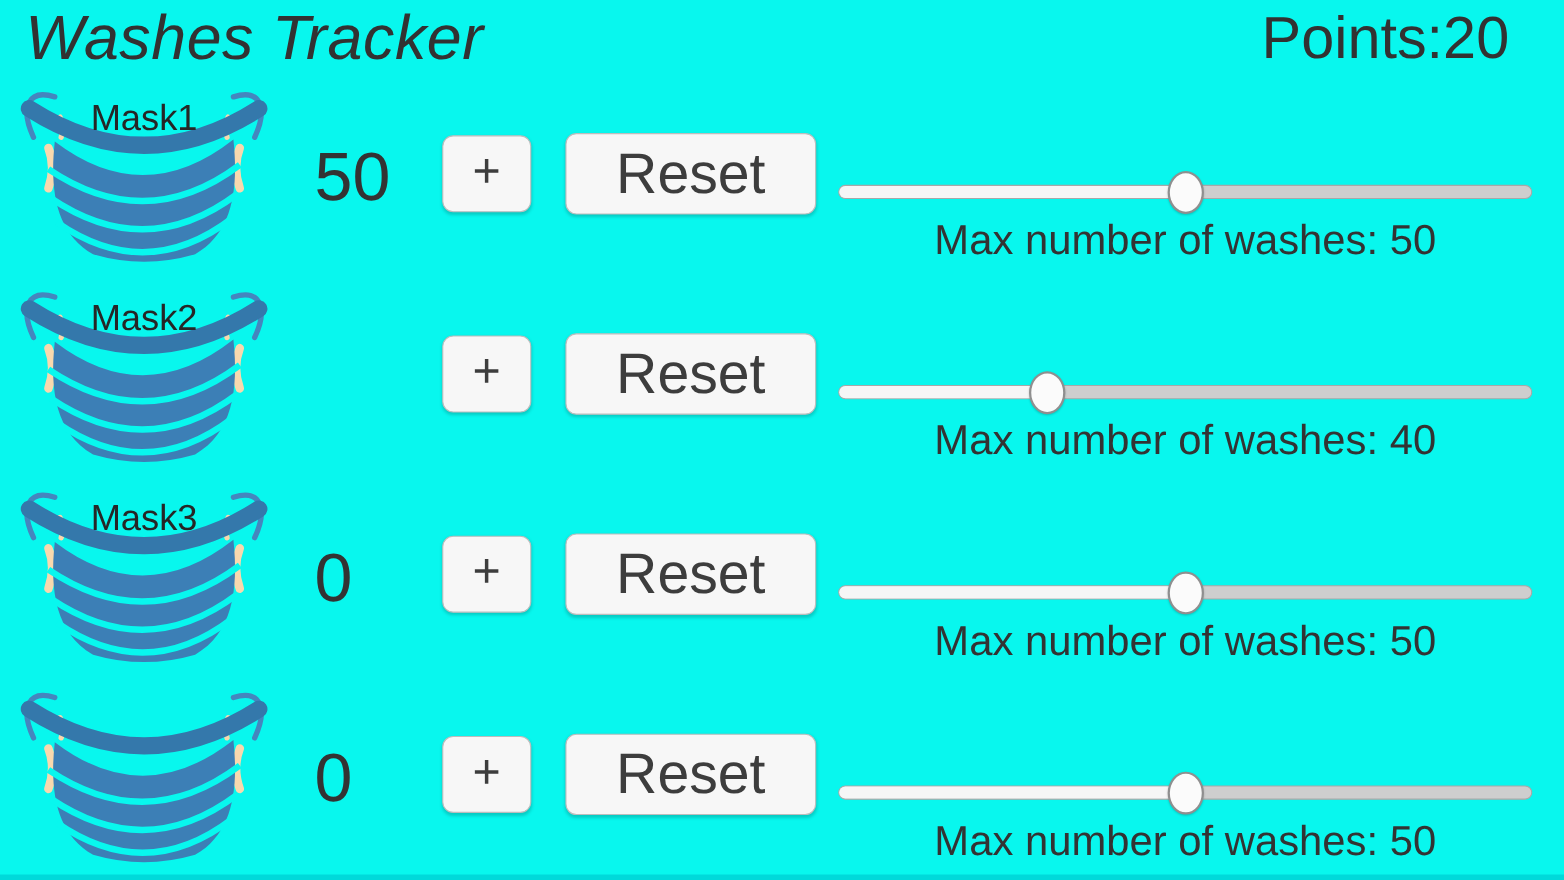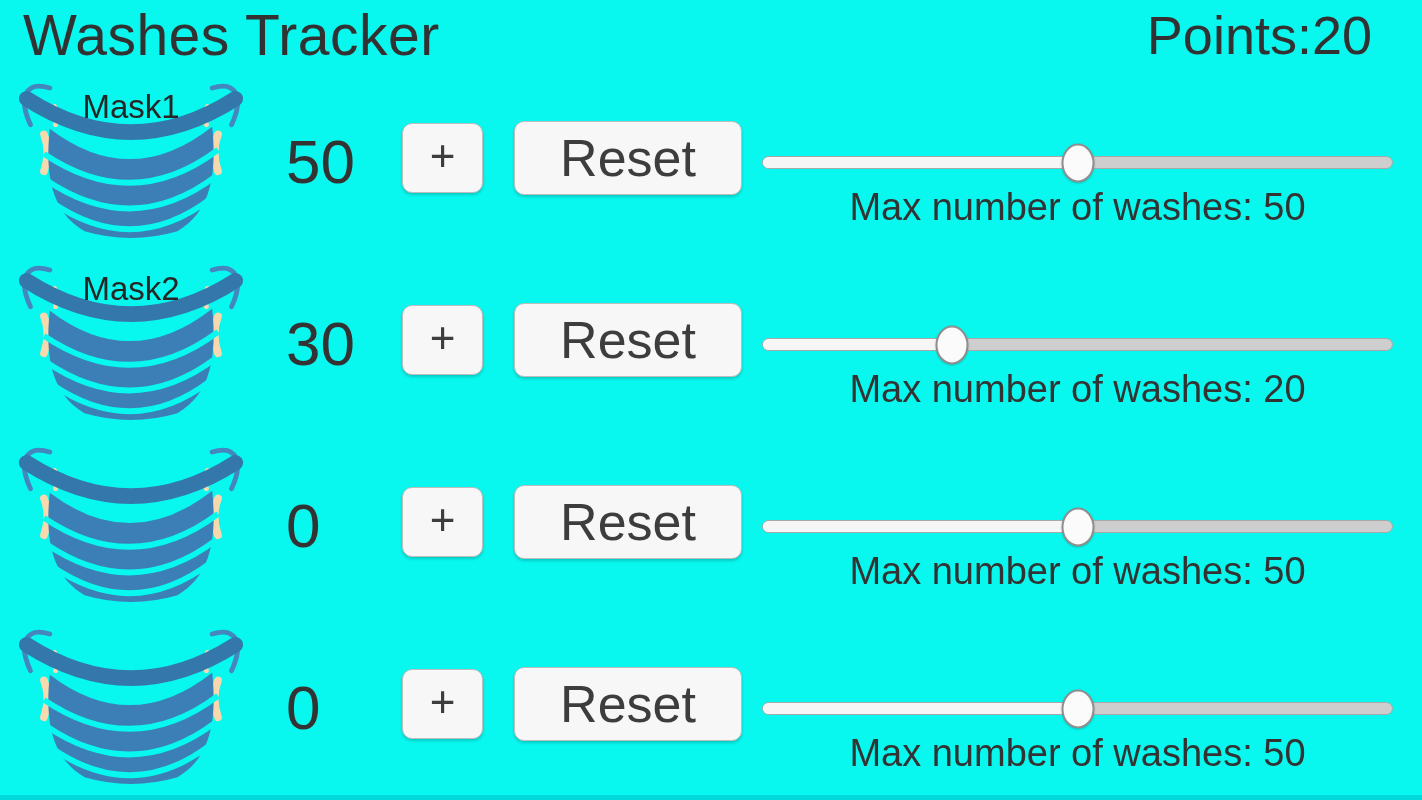--- a/index.html
+++ b/index.html
@@ -19,20 +19,21 @@
   
   .title {
     position: absolute;
     left: 23px;
     top: 2px;
     margin: 0;
     font-size: 57px;
     font-weight: 400;
     color: #323232;
     letter-spacing: 0.5px;
+    font-style: italic;
   }
   .points {
     position: absolute;
     right: 50px;
     top: 4px;
     font-size: 54px;
     color: #323232;
     white-space: nowrap;
   }
   
@@ -100,21 +101,21 @@
   .reset {
     left: 514px;
     top: 41px;
     width: 228px;
     height: 74px;
     font-size: 52px;
   }
   .slider-group {
     position: absolute;
     left: 762px;
-    top: 4px;
+    top: 16px;
     width: 631px;
     height: 160px;
   }
   .slider {
     position: absolute;
     left: 0;
     top: 72px;
     width: 631px;
     height: 13px;
     box-sizing: border-box;
@@ -218,29 +219,28 @@
         <path d="M36 50 Q 120 114, 204 48 C 209 96, 203 136, 168 156 Q 120 170, 72 156 C 37 136, 31 96, 36 50 Z" fill="#3C7FB6"></path>
 
         <path d="M30 76 Q 122 138, 210 72" fill="none" stroke="#08F7EE" stroke-width="6"></path>
         <path d="M32 103 Q 122 164, 208 99" fill="none" stroke="#08F7EE" stroke-width="6"></path>
         <path d="M38 126 Q 122 184, 203 122" fill="none" stroke="#08F7EE" stroke-width="6"></path>
 
         <path d="M12 19 Q 120 88, 228 19" fill="none" stroke="#3478AB" stroke-width="16" stroke-linecap="round"></path>
       </svg>
       <div class="mask-label">Mask2</div>
     </div>
-    <div class="count">30</div>
     <button class="btn plus">+</button>
     <button class="btn reset">Reset</button>
     <div class="slider-group">
       <div class="slider">
         <div class="slider-fill" style="width: 30%;"></div>
         <div class="slider-thumb" style="left: 30%;"></div>
       </div>
-      <div class="max-label">Max number of washes: 20</div>
+      <div class="max-label">Max number of washes: 40</div>
     </div>
   </section>
 
   <section class="row" style="top: 444px;">
     <div class="mask">
       <svg viewBox="0 0 240 170" aria-hidden="true">
 
         <path d="M16 46 C 3 18, 11 0, 36 8" fill="none" stroke="#4586BE" stroke-width="5" stroke-linecap="round"></path>
         <path d="M224 46 C 237 18, 229 0, 204 8" fill="none" stroke="#4586BE" stroke-width="5" stroke-linecap="round"></path>
 
@@ -250,20 +250,21 @@
         <path d="M199 27 Q 195 36, 198 46" fill="none" stroke="#F8D9AE" stroke-width="5" stroke-linecap="round"></path>
 
         <path d="M36 50 Q 120 114, 204 48 C 209 96, 203 136, 168 156 Q 120 170, 72 156 C 37 136, 31 96, 36 50 Z" fill="#3C7FB6"></path>
 
         <path d="M30 76 Q 122 138, 210 72" fill="none" stroke="#08F7EE" stroke-width="6"></path>
         <path d="M32 103 Q 122 164, 208 99" fill="none" stroke="#08F7EE" stroke-width="6"></path>
         <path d="M38 126 Q 122 184, 203 122" fill="none" stroke="#08F7EE" stroke-width="6"></path>
 
         <path d="M12 19 Q 120 88, 228 19" fill="none" stroke="#3478AB" stroke-width="16" stroke-linecap="round"></path>
       </svg>
+      <div class="mask-label">Mask3</div>
     </div>
     <div class="count">0</div>
     <button class="btn plus">+</button>
     <button class="btn reset">Reset</button>
     <div class="slider-group">
       <div class="slider">
         <div class="slider-fill" style="width: 50%;"></div>
         <div class="slider-thumb" style="left: 50%;"></div>
       </div>
       <div class="max-label">Max number of washes: 50</div>

